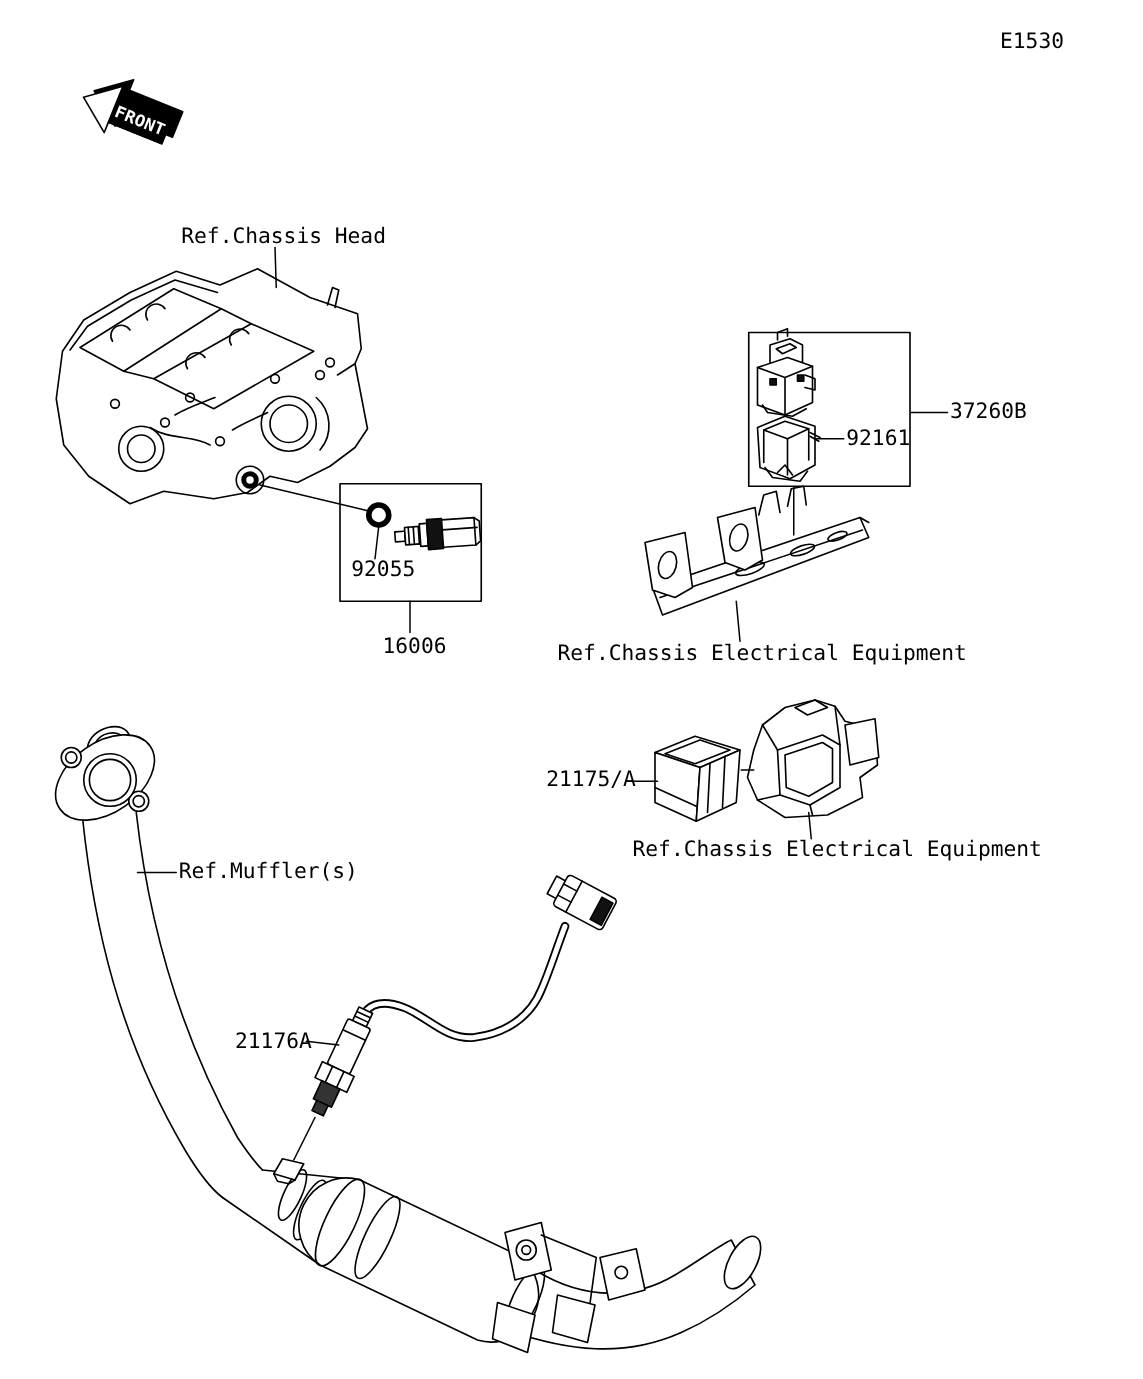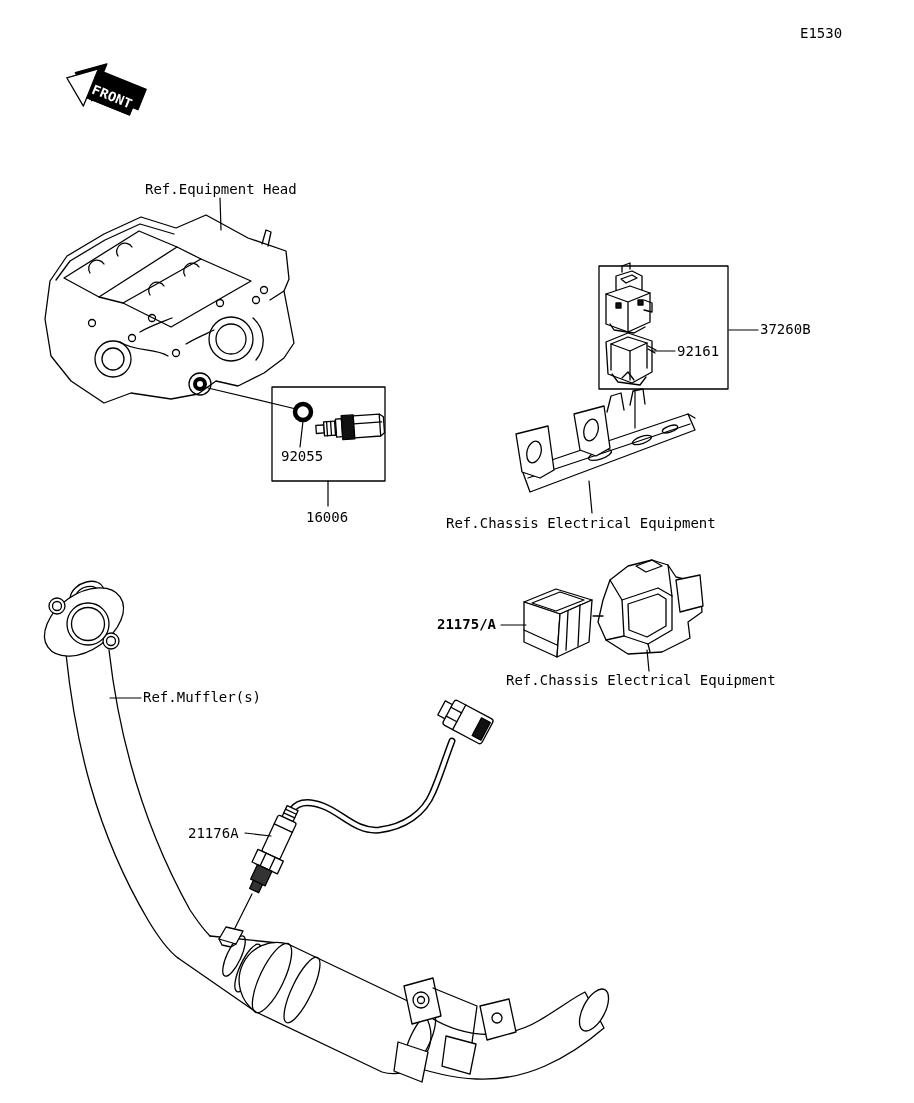--- a/index.html
+++ b/index.html
@@ -1,28 +1,28 @@
 <!DOCTYPE html>
 <html><head>
 <meta charset="utf-8">
 <style>
   html,body{margin:0;padding:0;background:#fff;}
   #page{position:relative;width:914px;height:1103px;background:#fff;overflow:hidden;
         font-family:"DejaVu Sans Mono","Liberation Mono",monospace;}
   #art{position:absolute;left:0;top:0;}
-  .lbl{position:absolute;white-space:nowrap;font-size:14px;line-height:17px;color:#000;
+  .lbl{position:absolute;white-space:nowrap;font-size:17px;line-height:17px;color:#000;
        letter-spacing:0px;}
   #lbl-e1530{left:800px;top:25px;}
   #lbl-ref-cylhead{left:145px;top:181px;}
   #lbl-92055{left:281px;top:448px;}
   #lbl-21176{left:306px;top:509px;}
   #lbl-21176b{left:760px;top:321px;}
   #lbl-92161{left:677px;top:343px;text-align:center;}
   #lbl-refchassis1{left:446px;top:515px;}
-  #lbl-21175a{left:437px;top:616px;font-weight:bold;}
+  #lbl-21175a{left:437px;top:616px;}
   #lbl-refchassis2{left:506px;top:672px;}
   #lbl-refmuffler{left:143px;top:689px;}
   #lbl-21176a{left:188px;top:825px;text-align:right;}
   svg *{vector-effect:none;}
 </style>
 </head>
 <body>
 
 <div id="page">
 
@@ -221,21 +221,21 @@
       <line x1="501" y1="625" x2="526" y2="625"></line>
       <line x1="647" y1="650" x2="649" y2="671"></line>
       <line x1="110" y1="698" x2="141" y2="698"></line>
       <line x1="245" y1="833" x2="271" y2="836"></line>
       <line x1="252" y1="894" x2="235" y2="928"></line>
     </g>
   </g>
 </svg>
 
 <div id="lbl-e1530" class="lbl">E1530</div>
-<div id="lbl-ref-cylhead" class="lbl">Ref.Equipment Head</div>
+<div id="lbl-ref-cylhead" class="lbl">Ref.Chassis Head</div>
 <div id="lbl-92055" class="lbl">92055</div>
 <div id="lbl-21176" class="lbl">16006</div>
 <div id="lbl-21176b" class="lbl">37260B</div>
 <div id="lbl-92161" class="lbl">92161</div>
 <div id="lbl-refchassis1" class="lbl">Ref.Chassis Electrical Equipment</div>
 <div id="lbl-21175a" class="lbl">21175/A</div>
 <div id="lbl-refchassis2" class="lbl">Ref.Chassis Electrical Equipment</div>
 <div id="lbl-refmuffler" class="lbl">Ref.Muffler(s)</div>
 <div id="lbl-21176a" class="lbl">21176A</div>
 

